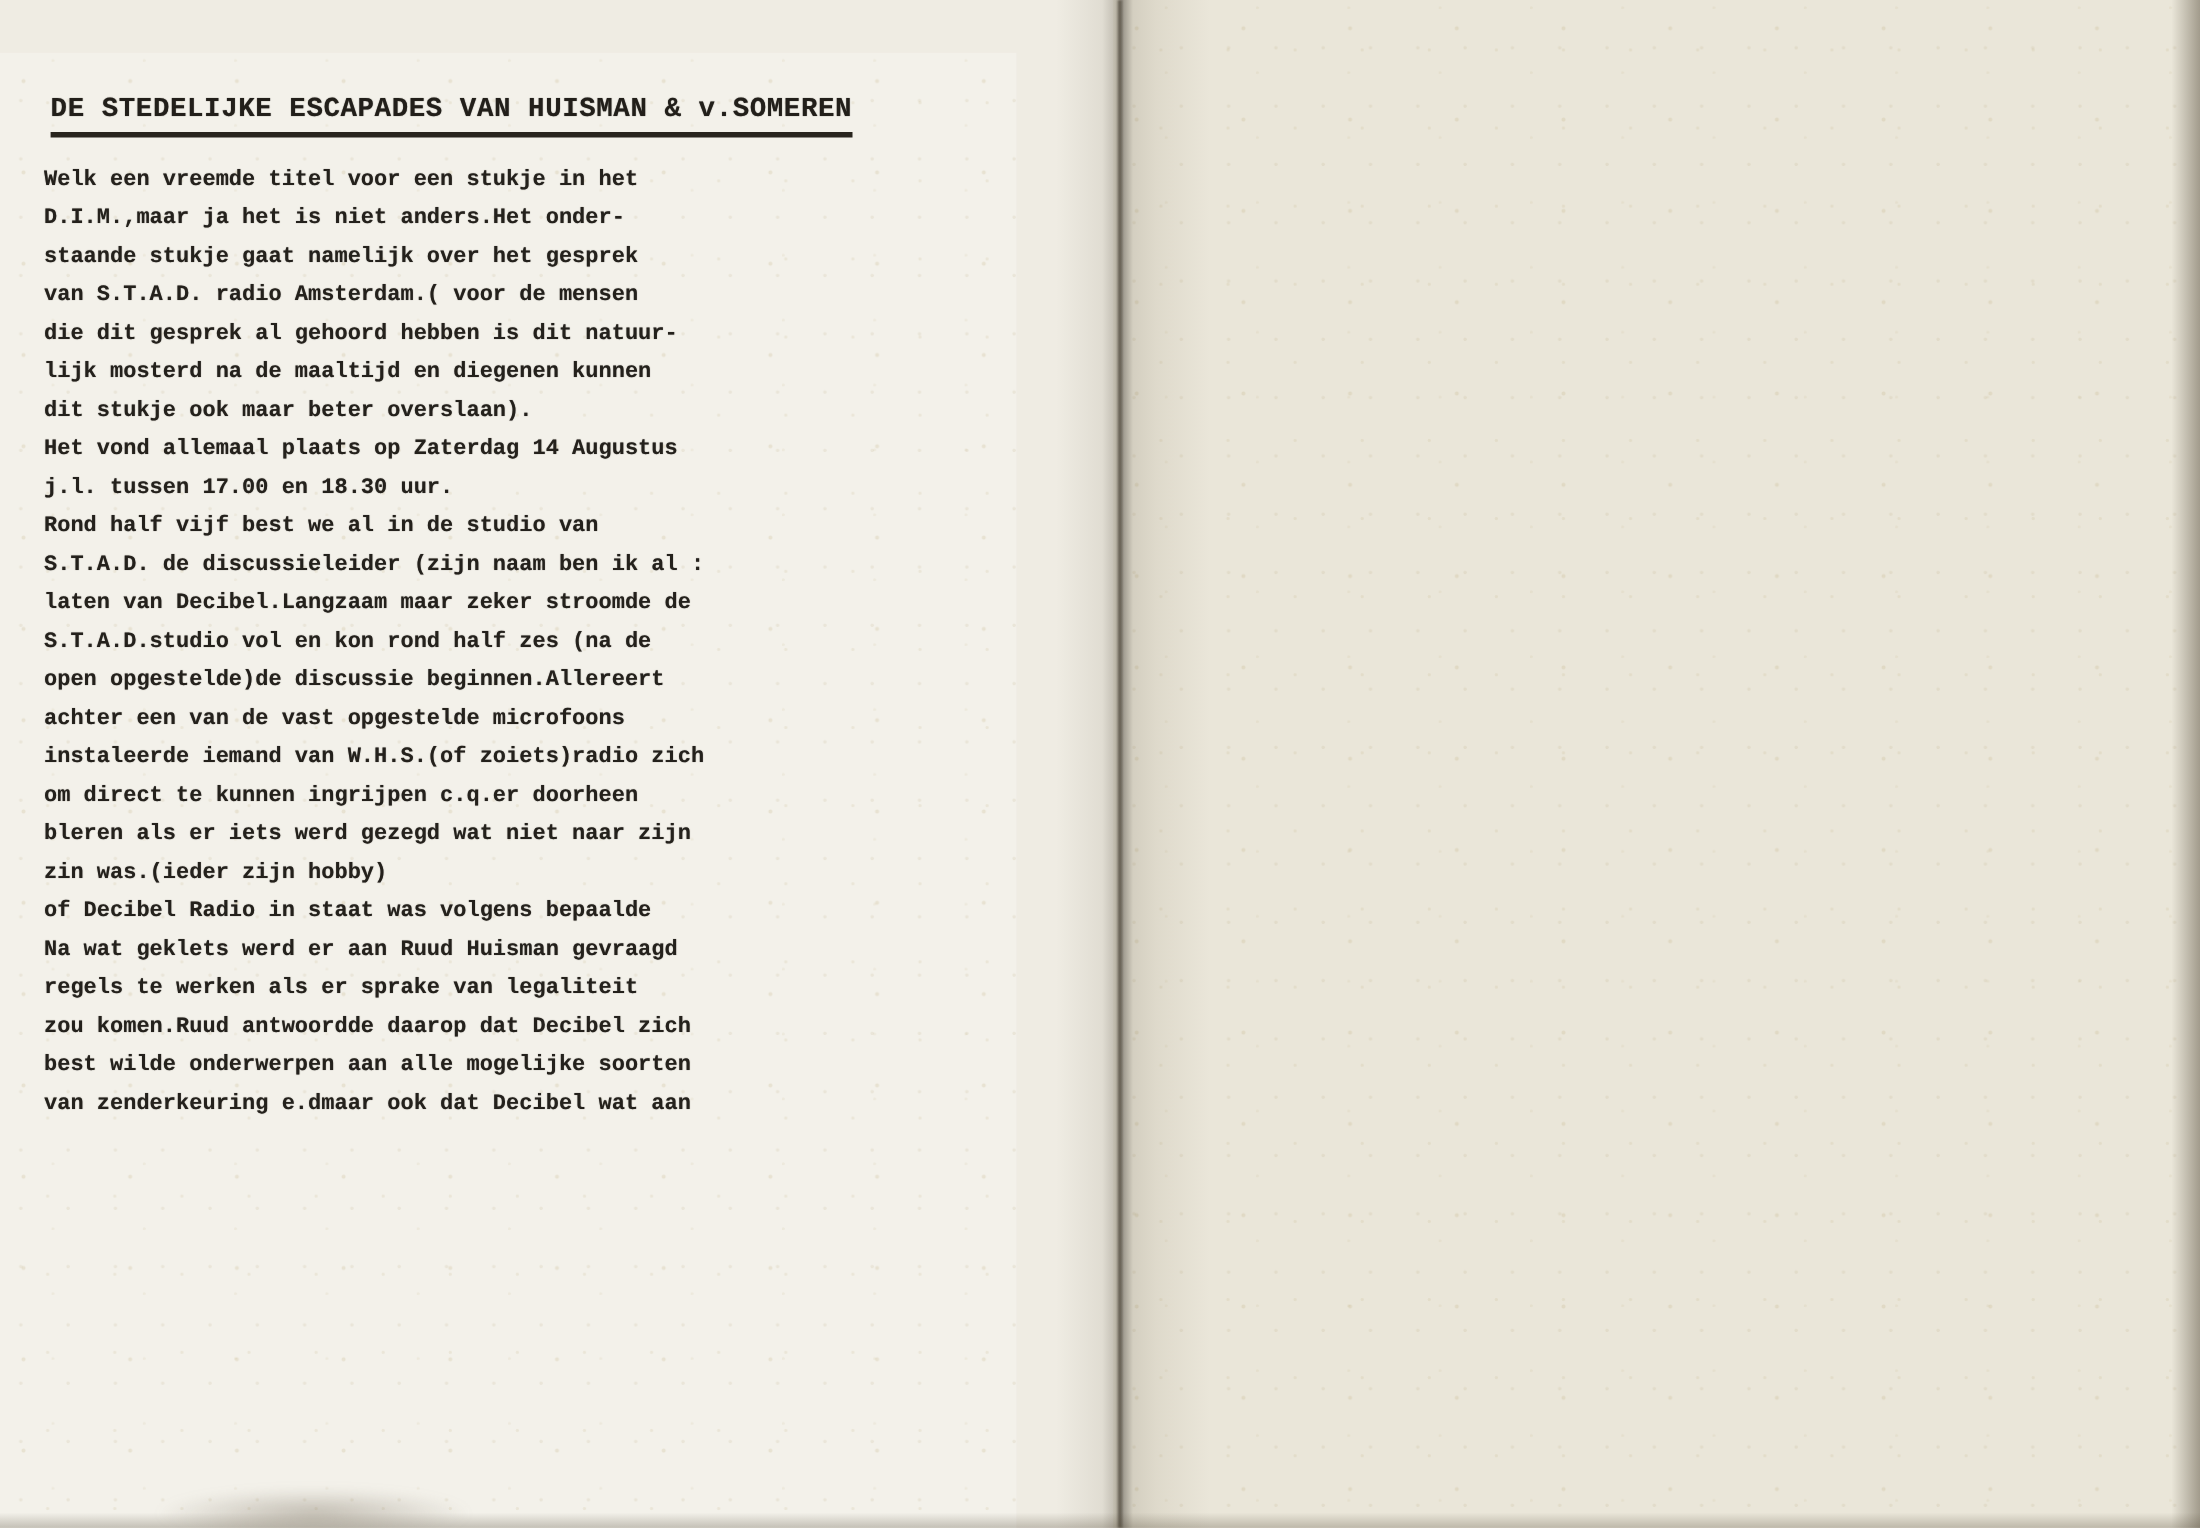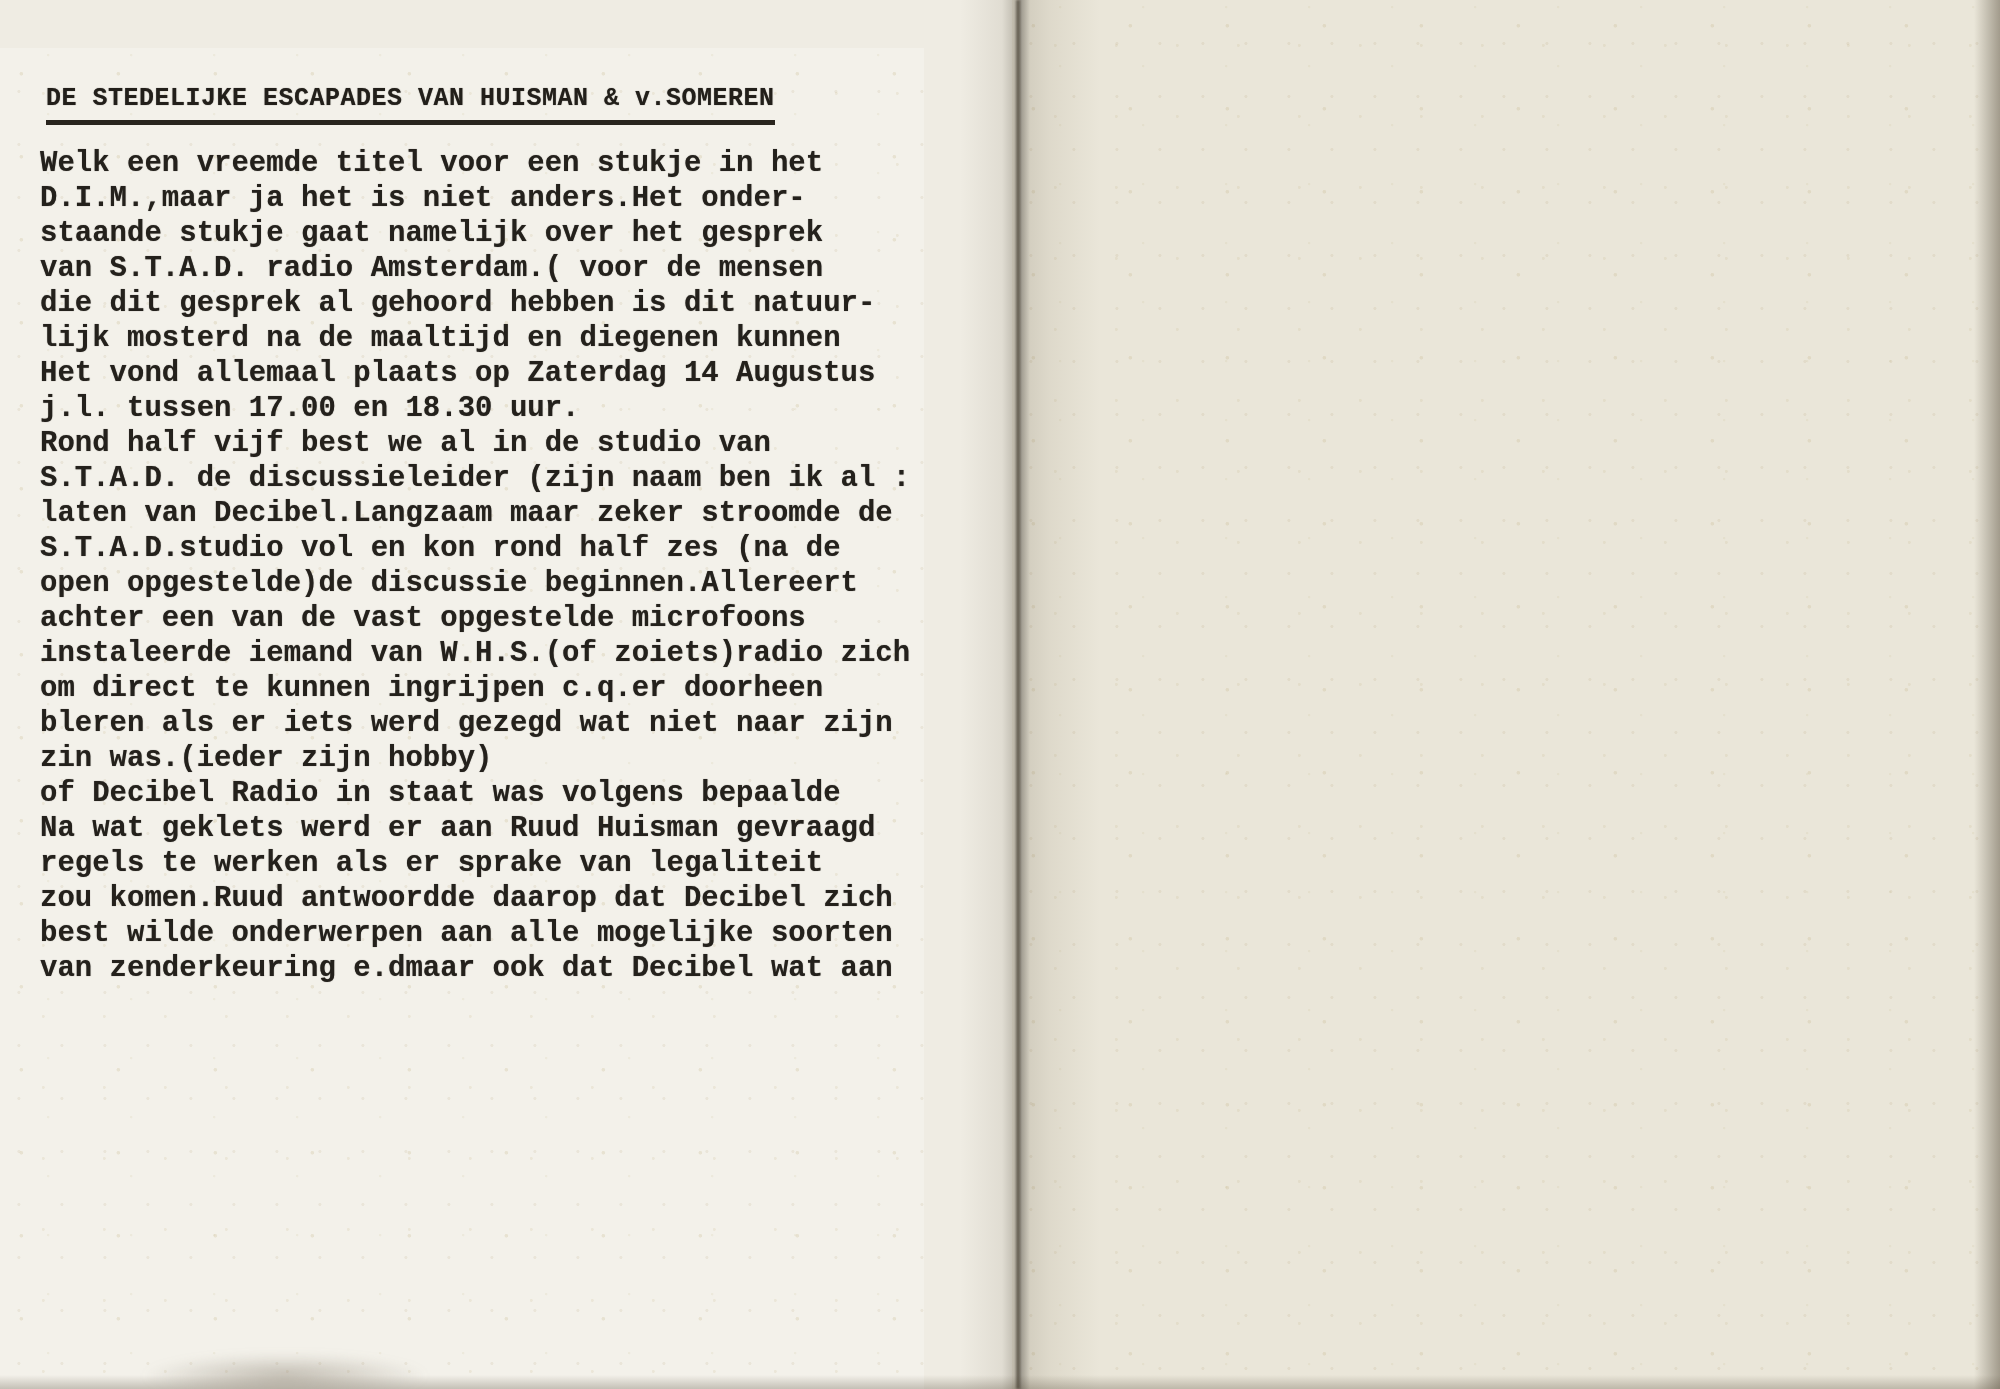--- a/index.html
+++ b/index.html
@@ -116,21 +116,21 @@
     padding-bottom: 7px;
     border-bottom: 5px solid #29251e;
     text-shadow: 0 0 1px rgba(34,31,26,.65);
   }
   .page-left .page-title  { left: 46px; }
 
   .body-block {
     position: absolute;
     top: 98px;
     color: #24211c;
-    font-size: 29px;
+    font-size: 20px;
     font-weight: 700;
     line-height: 35px;
     text-shadow: 0 0 1px rgba(36,33,28,.55);
   }
   #left-body  { left: 40px;   width: 940px; }
 
   .tline {
     white-space: pre;
     height: 35px;
   }
@@ -142,20 +142,21 @@
 
   <section class="page page-left">
     <h1 class="page-title">DE STEDELIJKE ESCAPADES VAN HUISMAN &amp; v.SOMEREN</h1>
     <div class="body-block" id="left-body">
         <div class="tline">Welk een vreemde titel voor een stukje in het</div>
         <div class="tline">D.I.M.,maar ja het is niet anders.Het onder-</div>
         <div class="tline">staande stukje gaat namelijk over het gesprek</div>
         <div class="tline">van S.T.A.D. radio Amsterdam.( voor de mensen</div>
         <div class="tline">die dit gesprek al gehoord hebben is dit natuur-</div>
         <div class="tline">lijk mosterd na de maaltijd en diegenen kunnen</div>
+        <div class="tline">dit stukje ook maar beter overslaan).</div>
         <div class="tline">Het vond allemaal plaats op Zaterdag 14 Augustus</div>
         <div class="tline">j.l. tussen 17.00 en 18.30 uur.</div>
         <div class="tline">Rond half vijf best we al in de studio van</div>
         <div class="tline">S.T.A.D. de discussieleider (zijn naam ben ik al :</div>
         <div class="tline">laten van Decibel.Langzaam maar zeker stroomde de</div>
         <div class="tline">S.T.A.D.studio vol en kon rond half zes (na de</div>
         <div class="tline">open opgestelde)de discussie beginnen.Allereert</div>
         <div class="tline">achter een van de vast opgestelde microfoons</div>
         <div class="tline">instaleerde iemand van W.H.S.(of zoiets)radio zich</div>
         <div class="tline">om direct te kunnen ingrijpen c.q.er doorheen</div>

